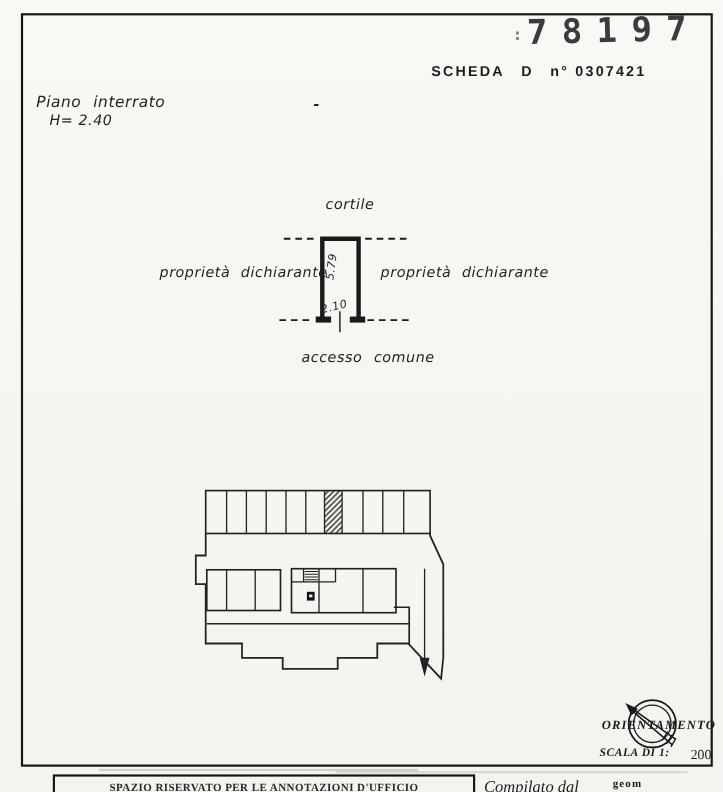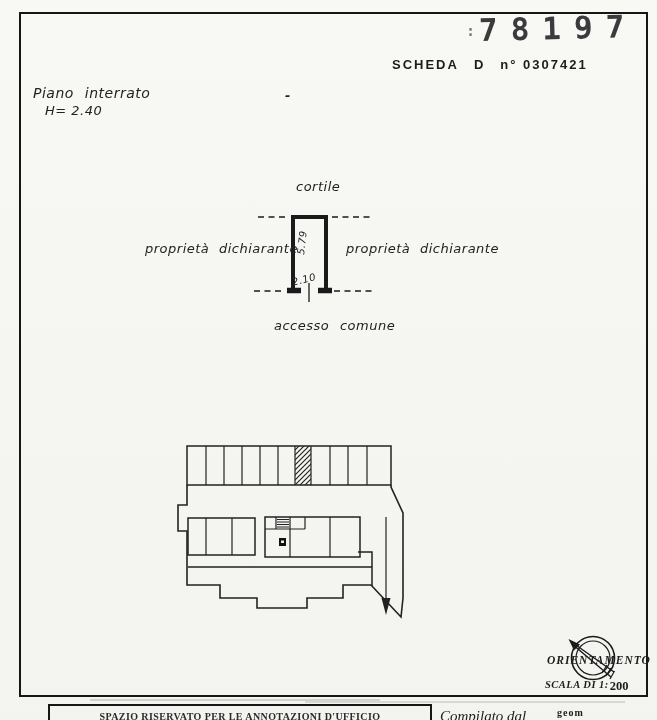--- a/index.html
+++ b/index.html
@@ -52,21 +52,21 @@
   
   .orient-title{
     left:547px;top:615px;font-family:"Liberation Serif",serif;
     font-style:italic;font-weight:bold;font-size:11.5px;letter-spacing:1px;margin-top:39px;
   }
   .scala-row{
     left:545px;top:679px;display:flex;align-items:flex-start;
     font-family:"Liberation Serif",serif;white-space:nowrap;
   }
   .scala-label{font-style:italic;font-weight:bold;font-size:10.5px;letter-spacing:.5px;}
-  .scala-value{font-weight:bold;font-size:12.5px;margin-left:1px;}
+  .scala-value{font-weight:normal;font-size:12.5px;margin-left:19px;}
   
   .annot-box{
     left:48px;top:704px;width:380px;height:30px;
     border:2px solid #161616;background:transparent;text-align:center;
   }
   .annot-title{
     margin-top:5px;font-family:"Liberation Serif",serif;font-weight:bold;
     font-size:10px;letter-spacing:.4px;color:#2a2a2a;white-space:nowrap;
   }
   .compilato{left:440px;top:708px;font-family:"Liberation Serif",serif;

